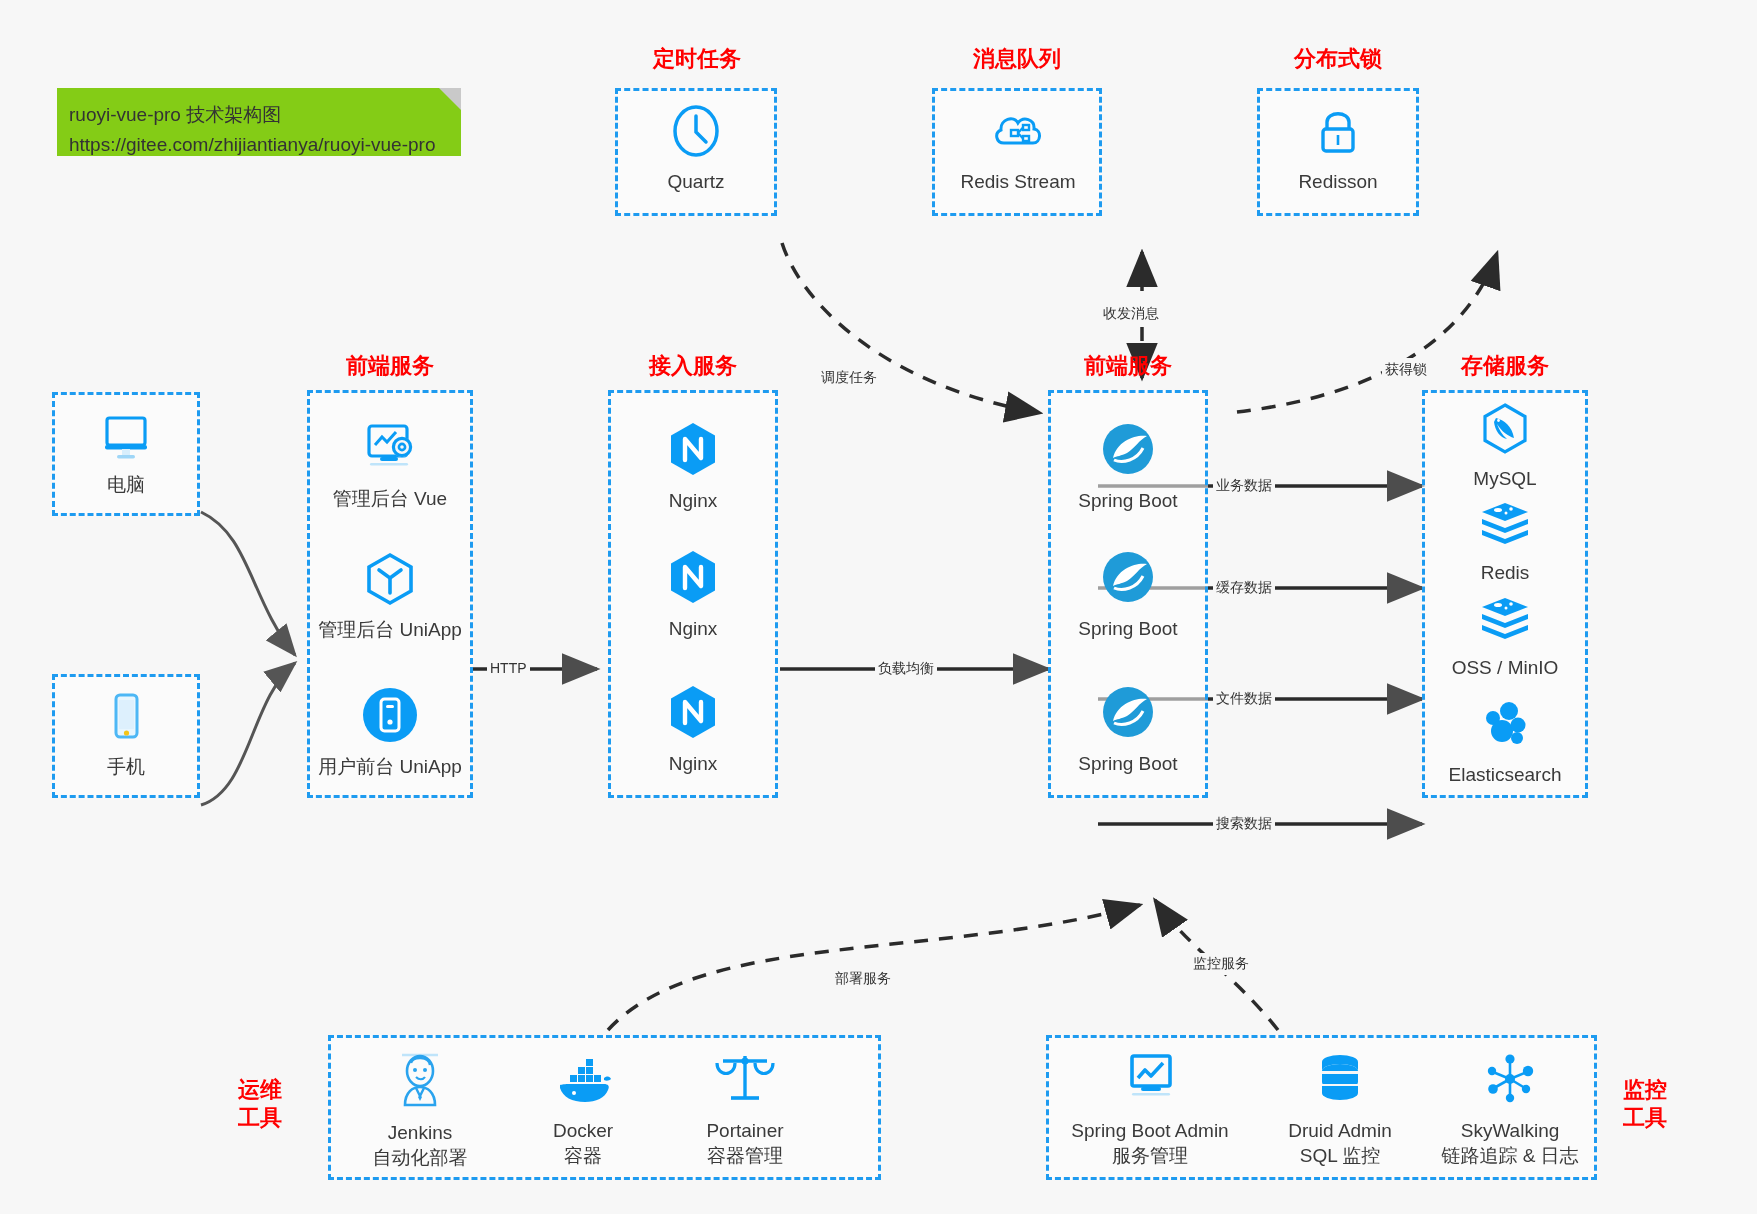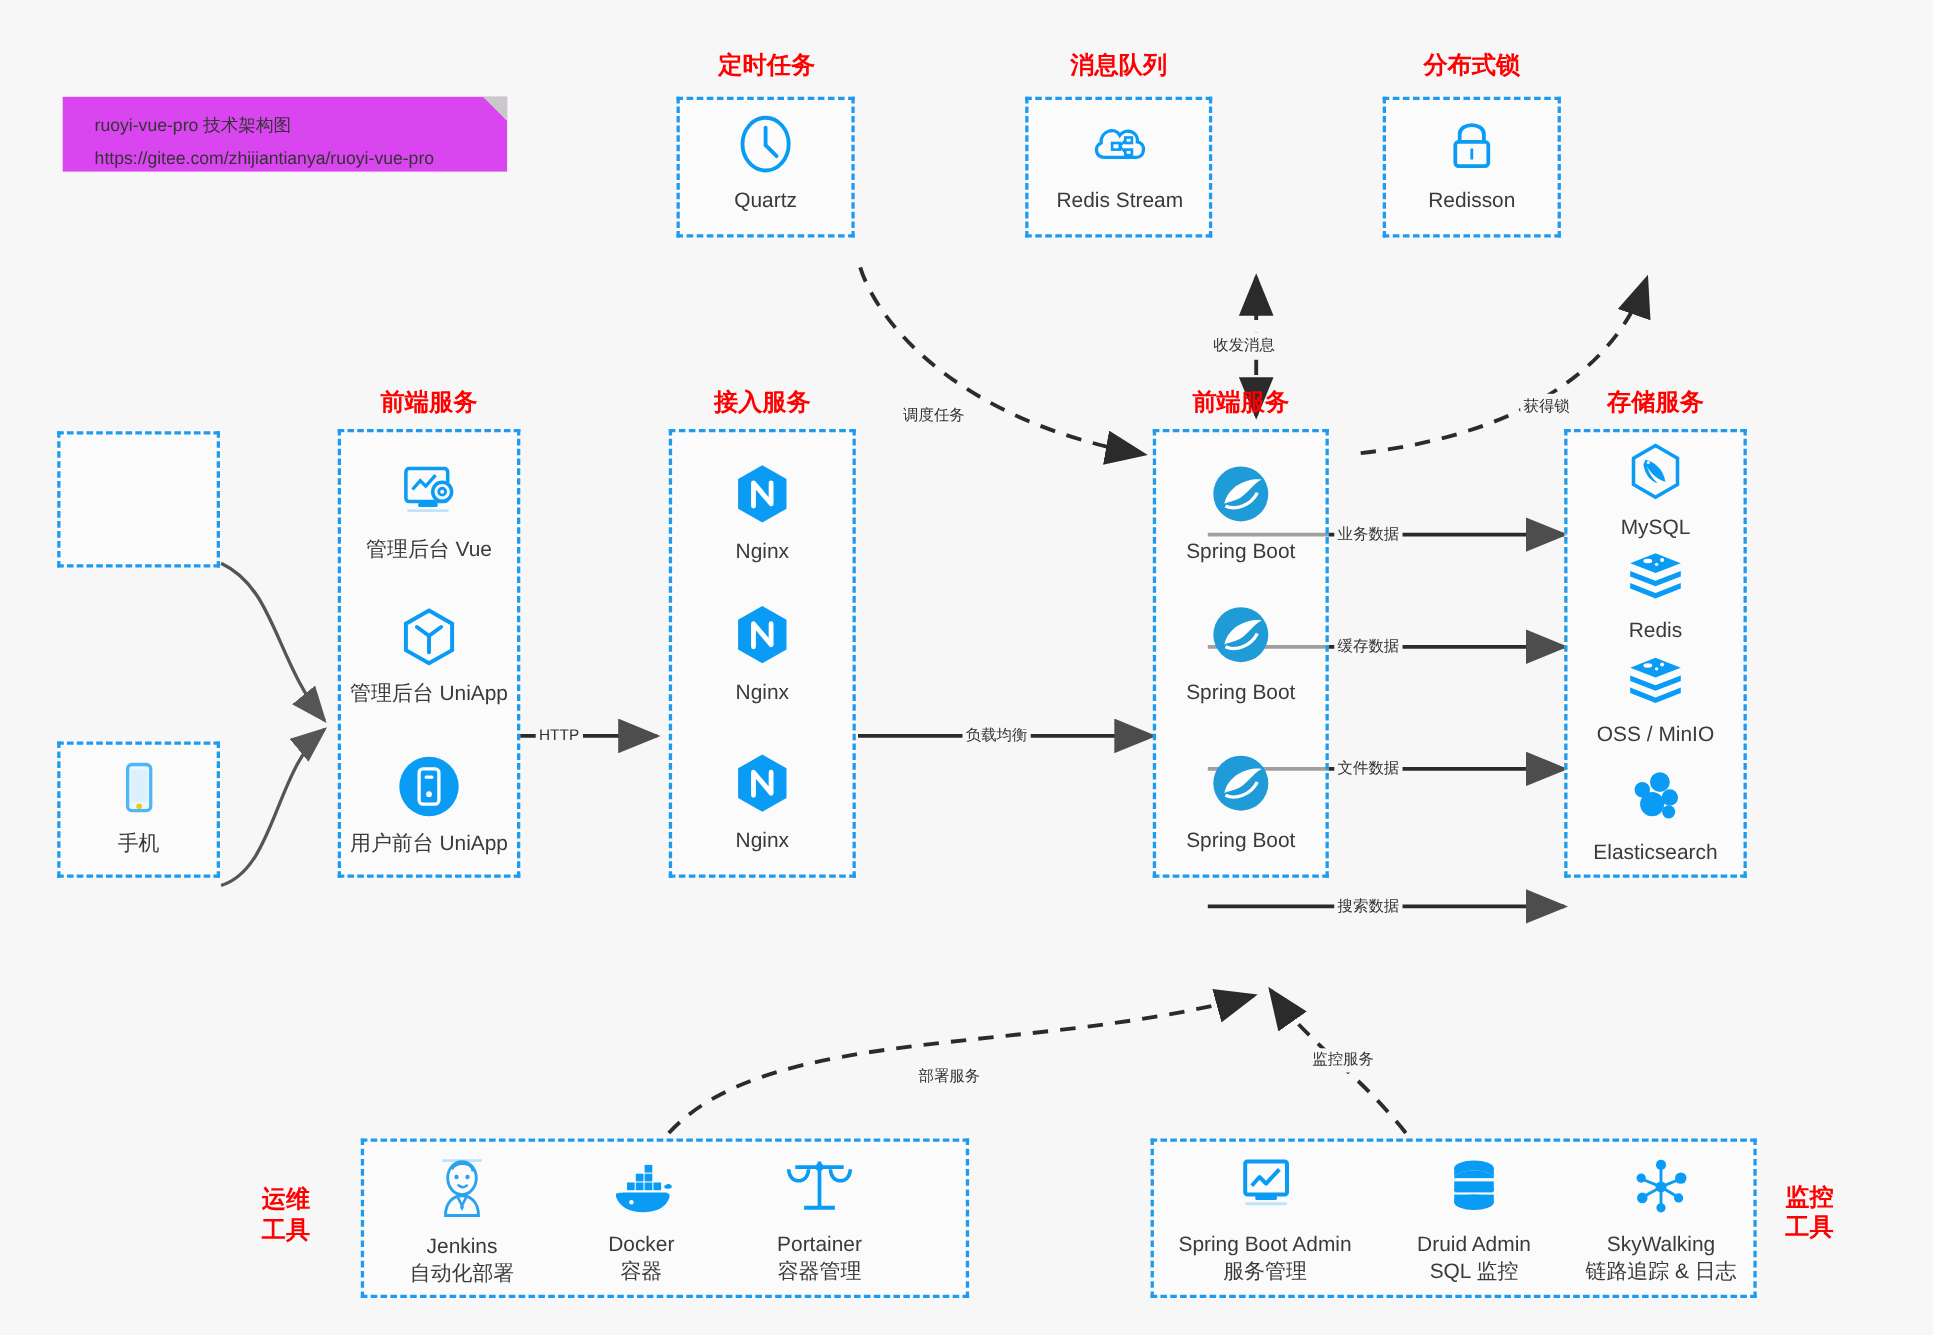--- a/index.html
+++ b/index.html
@@ -10,25 +10,25 @@
     position: relative;
     width: 1757px;
     height: 1214px;
     background: #f7f7f7;
     font-family: "Liberation Sans", "DejaVu Sans", sans-serif;
     overflow: hidden;
   }
   
   .note {
     position: absolute;
-    background: #d946ef;
+    background: #84cc16;
     color: #333333;
-    font-size: 16px;
+    font-size: 19px;
     line-height: 30px;
-    padding: 12px 14px 14px 29px;
+    padding: 12px 14px 14px 12px;
     box-sizing: border-box;
     white-space: nowrap;
   }
   .note .fold {
     position: absolute;
     top: 0; right: 0;
     width: 0; height: 0;
     border-left: 22px solid transparent;
     border-top: 22px solid #c9c9c9;
   }
@@ -173,20 +173,31 @@
       <svg width="56" height="56" viewBox="0 0 56 56">
         <path d="M17 26 L17 19 C17 8 39 8 39 19 L39 26" fill="none" stroke="#0a9cf5" stroke-width="3.4"></path>
         <rect x="13" y="26" width="30" height="22" rx="3" fill="none" stroke="#0a9cf5" stroke-width="3.4"></rect>
         <line x1="28" y1="32" x2="28" y2="42" stroke="#0a9cf5" stroke-width="2.6"></line>
       </svg>
     </span>
     <span class="lbl">Redisson</span>
   </div>
 
   <div class="box" style="left:52px; top:392px; width:148px; height:124px;"></div>
+  <div class="node" style="left:58px; top:412px; width:136px;">
+    <span class="ico">
+      <svg width="54" height="50" viewBox="0 0 54 50">
+        <rect x="8" y="6" width="38" height="27" rx="2.5" fill="none" stroke="#0a9cf5" stroke-width="3.2"></rect>
+        <rect x="6" y="33" width="42" height="4.5" rx="2" fill="#0a9cf5"></rect>
+        <rect x="23" y="37" width="8" height="6" fill="#d8eefc"></rect>
+        <rect x="18" y="43" width="18" height="3.4" rx="1.7" fill="#9fd6f7"></rect>
+      </svg>
+    </span>
+    <span class="lbl">电脑</span>
+  </div>
 
   <div class="box" style="left:52px; top:674px; width:148px; height:124px;"></div>
   <div class="node" style="left:58px; top:690px; width:136px;">
     <span class="ico">
       <svg width="54" height="54" viewBox="0 0 54 54">
         <rect x="17" y="5" width="21" height="42" rx="4" fill="#e8f6fe" stroke="#4db7f5" stroke-width="3"></rect>
         <rect x="20" y="10" width="15" height="29" fill="#ddf0fd"></rect>
         <circle cx="27.5" cy="43" r="2.6" fill="#f5c518"></circle>
       </svg>
     </span>
@@ -412,21 +423,21 @@
         <path d="M3 13 C3 27 21 27 21 13" fill="none" stroke="#0a9cf5" stroke-width="3.2"></path>
         <path d="M41 13 C41 27 59 27 59 13" fill="none" stroke="#0a9cf5" stroke-width="3.2"></path>
         <circle cx="31" cy="11" r="3.6" fill="#0a9cf5"></circle>
       </svg>
     </span>
     <span class="lbl">Portainer</span>
     <span class="sub">容器管理</span>
   </div>
 
   <div class="box" style="left:1046px; top:1035px; width:551px; height:145px;"></div>
-  <div class="caption vert" style="left:1617px; top:1076px;font-family:Liberation Mono, monospace;">
+  <div class="caption vert" style="left:1617px; top:1076px;">
     <div>监控</div>
     <div>工具</div>
   </div>
 
   <div class="node" style="left:1058px; top:1050px; width:184px;">
     <span class="ico">
       <svg width="60" height="58" viewBox="0 0 60 58">
         <rect x="12" y="6" width="38" height="30" rx="2" fill="none" stroke="#0a9cf5" stroke-width="3.6"></rect>
         <path d="M18 28 L25 20 L31 26 L43 13" fill="none" stroke="#0a9cf5" stroke-width="3.6" stroke-linejoin="round"></path>
         <rect x="21" y="37" width="20" height="4" rx="2" fill="#0a9cf5"></rect>

